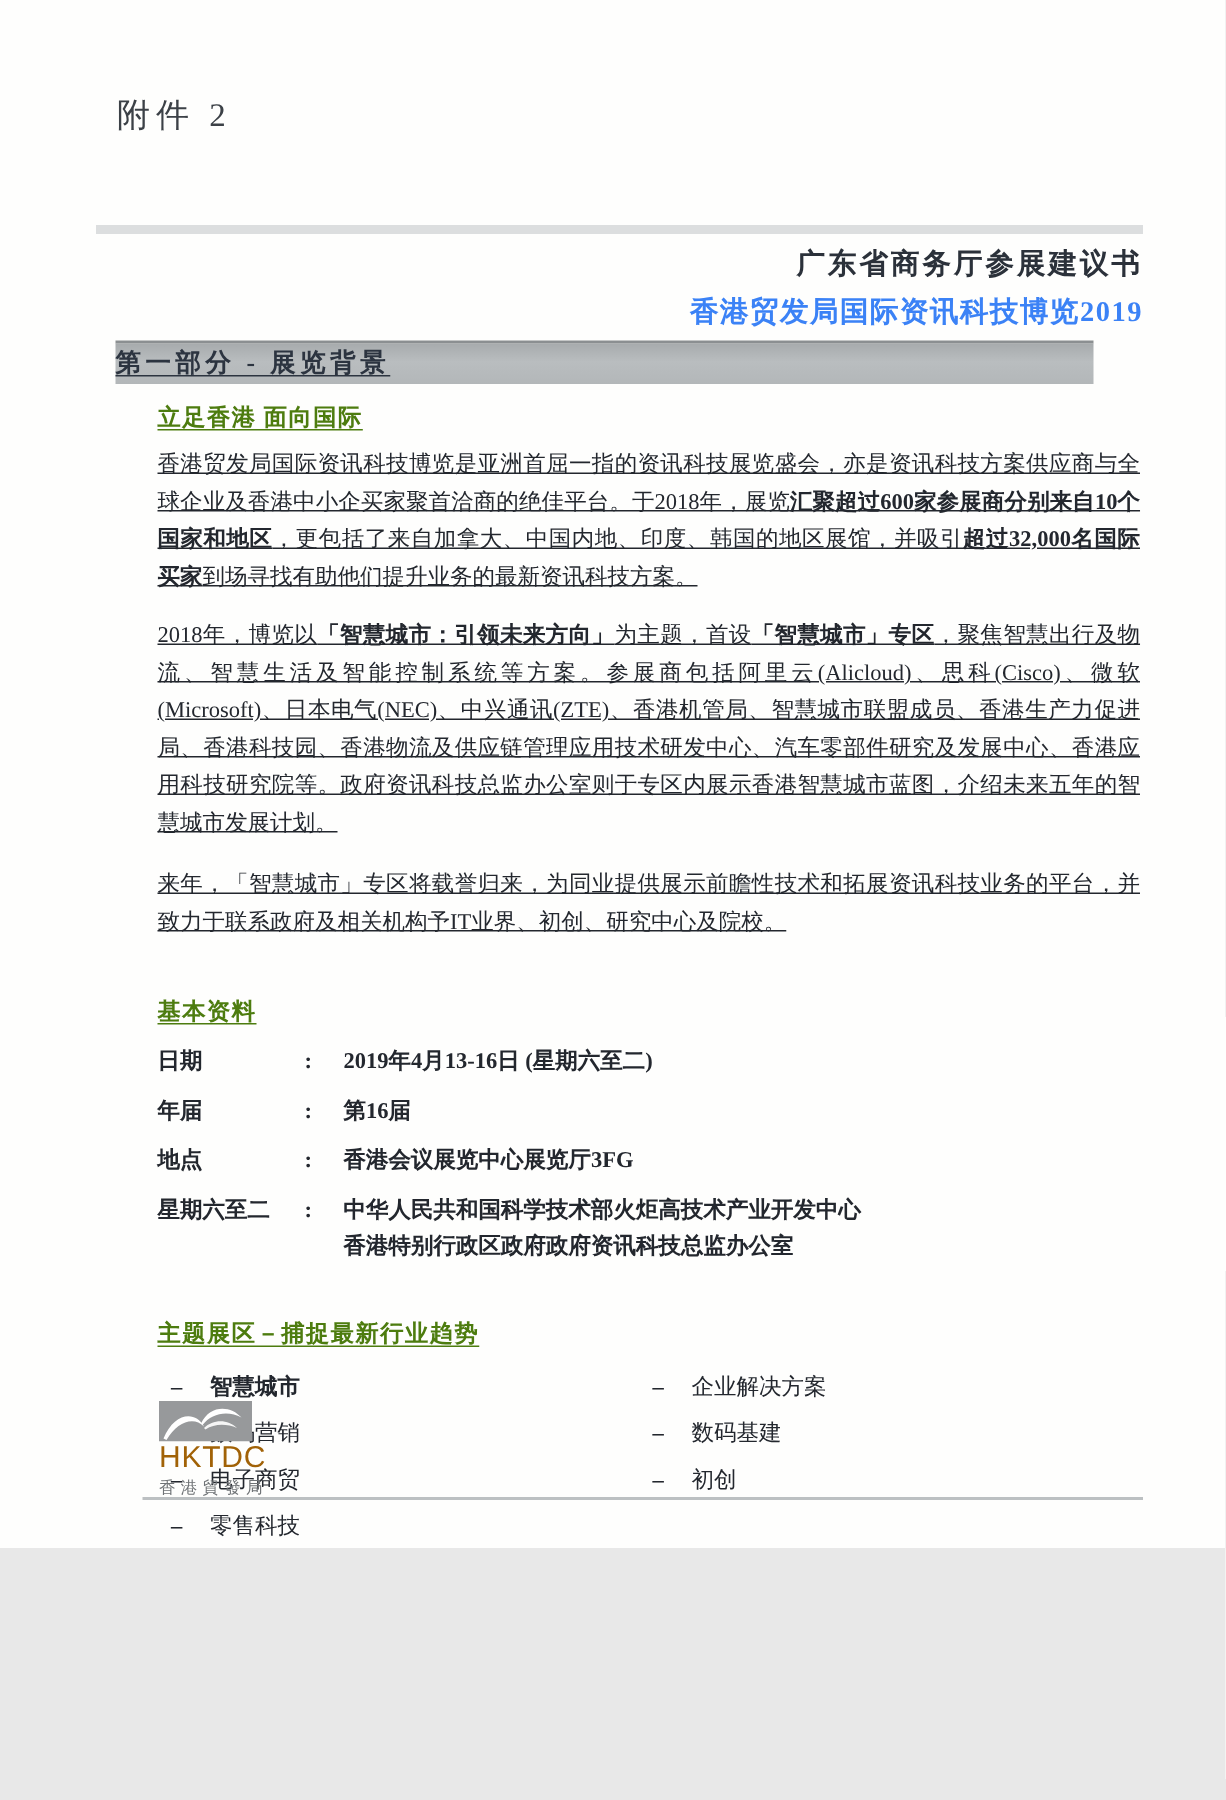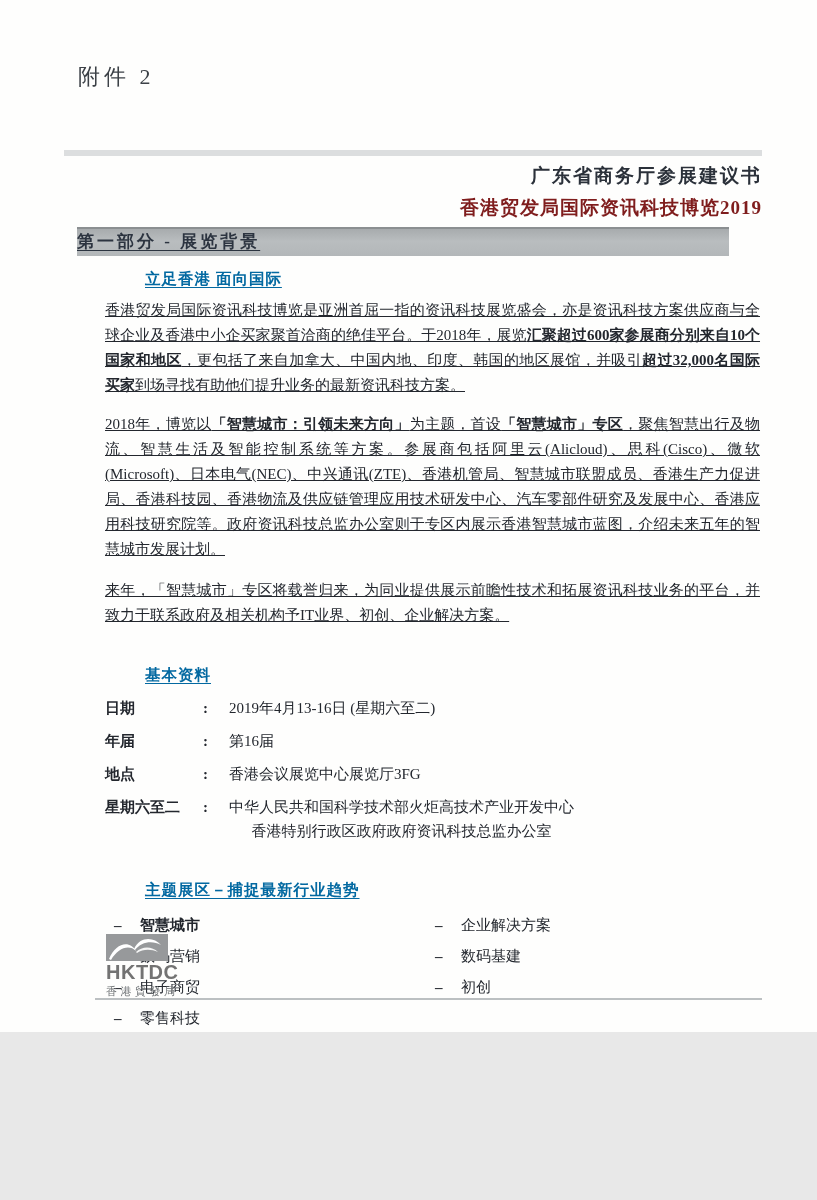--- a/index.html
+++ b/index.html
@@ -12,56 +12,56 @@
     padding-left:33px;
   }
   .attachment {
     position:absolute; top:62px; left:78px;
     font-size:22px; letter-spacing:4px; color:#3c4147;
   }
   .doc { position:absolute; top:150px; left:0; width:817px; }
   .head-stripe { margin-left:64px; width:698px; height:6px; background:#dcdedf; }
   .titles { width:657px; margin-left:105px; text-align:right; }
   .title1 { margin-top:7px; font-size:19px; font-weight:700; color:#2b313a; letter-spacing:2px; }
-  .title2 { margin-top:6px; font-size:19px; font-weight:700; color:#7f1d1d; letter-spacing:1px; }
+  .title2 { margin-top:6px; font-size:19px; font-weight:700; color:#3b82f6; letter-spacing:1px; }
   .banner {
     margin:6px 0 0 77px; width:652px; height:29px;
     background:linear-gradient(180deg,#a7abad 0%,#b9bdbf 45%,#b3b7b9 100%);
     border-top:2px solid #8b8f91;
   }
   .banner-text {
     font-size:17px; font-weight:700; color:#2c3440;
     line-height:26px; letter-spacing:3px;
     text-decoration:underline; text-underline-offset:3px;
   }
   .content { margin:10px 57px 0 105px; font-size:15px; line-height:25px; text-align:justify; }
   .sec-heading {
-    font-size:15.5px; font-weight:700; color:#0369a1;
+    font-size:15.5px; font-weight:700; color:#4d7c0f;
     text-decoration:underline; text-underline-offset:3px;
-    margin-top:8px; letter-spacing:1px;margin-left:40px;
+    margin-top:8px; letter-spacing:1px;
   }
   .para { margin-top:7px;text-decoration:underline; }
   .b { font-weight:700; }
   .gap14 { margin-top:14px; }
   .gap16 { margin-top:16px; }
   .gap36 { margin-top:34px; }
   .info-row { display:flex; margin-top:9px; line-height:24px; text-align:left; }
   .info-label { width:98px; font-weight:700; flex:none; }
   .info-colon { width:26px; flex:none; font-weight:700; }
-  .info-value { font-weight:400;text-align:center; }
+  .info-value { font-weight:700; }
   .list-wrap { display:flex; margin-top:8px; text-align:left; }
   .list-col-left { width:330px; flex:none; }
   .list-row { display:flex; line-height:31px; }
   .dash { width:26px; margin-left:9px; flex:none; font-weight:700; }
   .dash-r { width:26px; flex:none; font-weight:700; }
   .logo { position:absolute; top:934px; left:106px; width:110px; }
   .logo-box { width:62px; height:27px; display:block; }
   .logo-word {
     font-family:"Liberation Sans","DejaVu Sans",sans-serif;
-    font-size:20px; font-weight:700; color:#737373; letter-spacing:0.5px; line-height:22px;
+    font-size:20px; font-weight:400; color:#a16207; letter-spacing:0.5px; line-height:22px;
   }
   .logo-cn { font-size:11px; color:#6f7376; letter-spacing:3.5px; margin-top:1px; }
   .footer-line { position:absolute; top:998px; left:95px; width:667px; height:2px; background:#bcc0c2; }
 </style>
 </head>
 <body>
 
 <div class="page">
 
   <div class="attachment">附件 2</div>
@@ -79,21 +79,21 @@
     </div>
 
     <div class="content">
 
       <div class="sec-heading">立足香港 面向国际</div>
 
       <div class="para"><span>香港贸发局国际资讯科技博览是亚洲首屈一指的资讯科技展览盛会，亦是资讯科技方案供应商与全球企业及香港中小企买家聚首洽商的绝佳平台。于2018年，展览</span><span class="b">汇聚超过600家参展商分别来自10个国家和地区</span><span>，更包括了来自加拿大、中国内地、印度、韩国的地区展馆，并吸引</span><span class="b">超过32,000名国际买家</span><span>到场寻找有助他们提升业务的最新资讯科技方案。</span></div>
 
       <div class="para gap14"><span>2018年，博览以</span><span class="b">「智慧城市：引领未来方向」</span><span>为主题，首设</span><span class="b">「智慧城市」专区</span><span>，聚焦智慧出行及物流、智慧生活及智能控制系统等方案。参展商包括阿里云(Alicloud)、思科(Cisco)、微软(Microsoft)、日本电气(NEC)、中兴通讯(ZTE)、香港机管局、智慧城市联盟成员、香港生产力促进局、香港科技园、香港物流及供应链管理应用技术研发中心、汽车零部件研究及发展中心、香港应用科技研究院等。政府资讯科技总监办公室则于专区内展示香港智慧城市蓝图，介绍未来五年的智慧城市发展计划。</span></div>
 
-      <div class="para gap16">来年，「智慧城市」专区将载誉归来，为同业提供展示前瞻性技术和拓展资讯科技业务的平台，并致力于联系政府及相关机构予IT业界、初创、企业解决方案。</div>
+      <div class="para gap16">来年，「智慧城市」专区将载誉归来，为同业提供展示前瞻性技术和拓展资讯科技业务的平台，并致力于联系政府及相关机构予IT业界、初创、研究中心及院校。</div>
 
       <div class="sec-heading gap36">基本资料</div>
 
       <div class="info-row">
         <span class="info-label">日期</span>
         <span class="info-colon">:</span>
         <span class="info-value">2019年4月13-16日 (星期六至二)</span>
       </div>
       <div class="info-row">
         <span class="info-label">年届</span>

